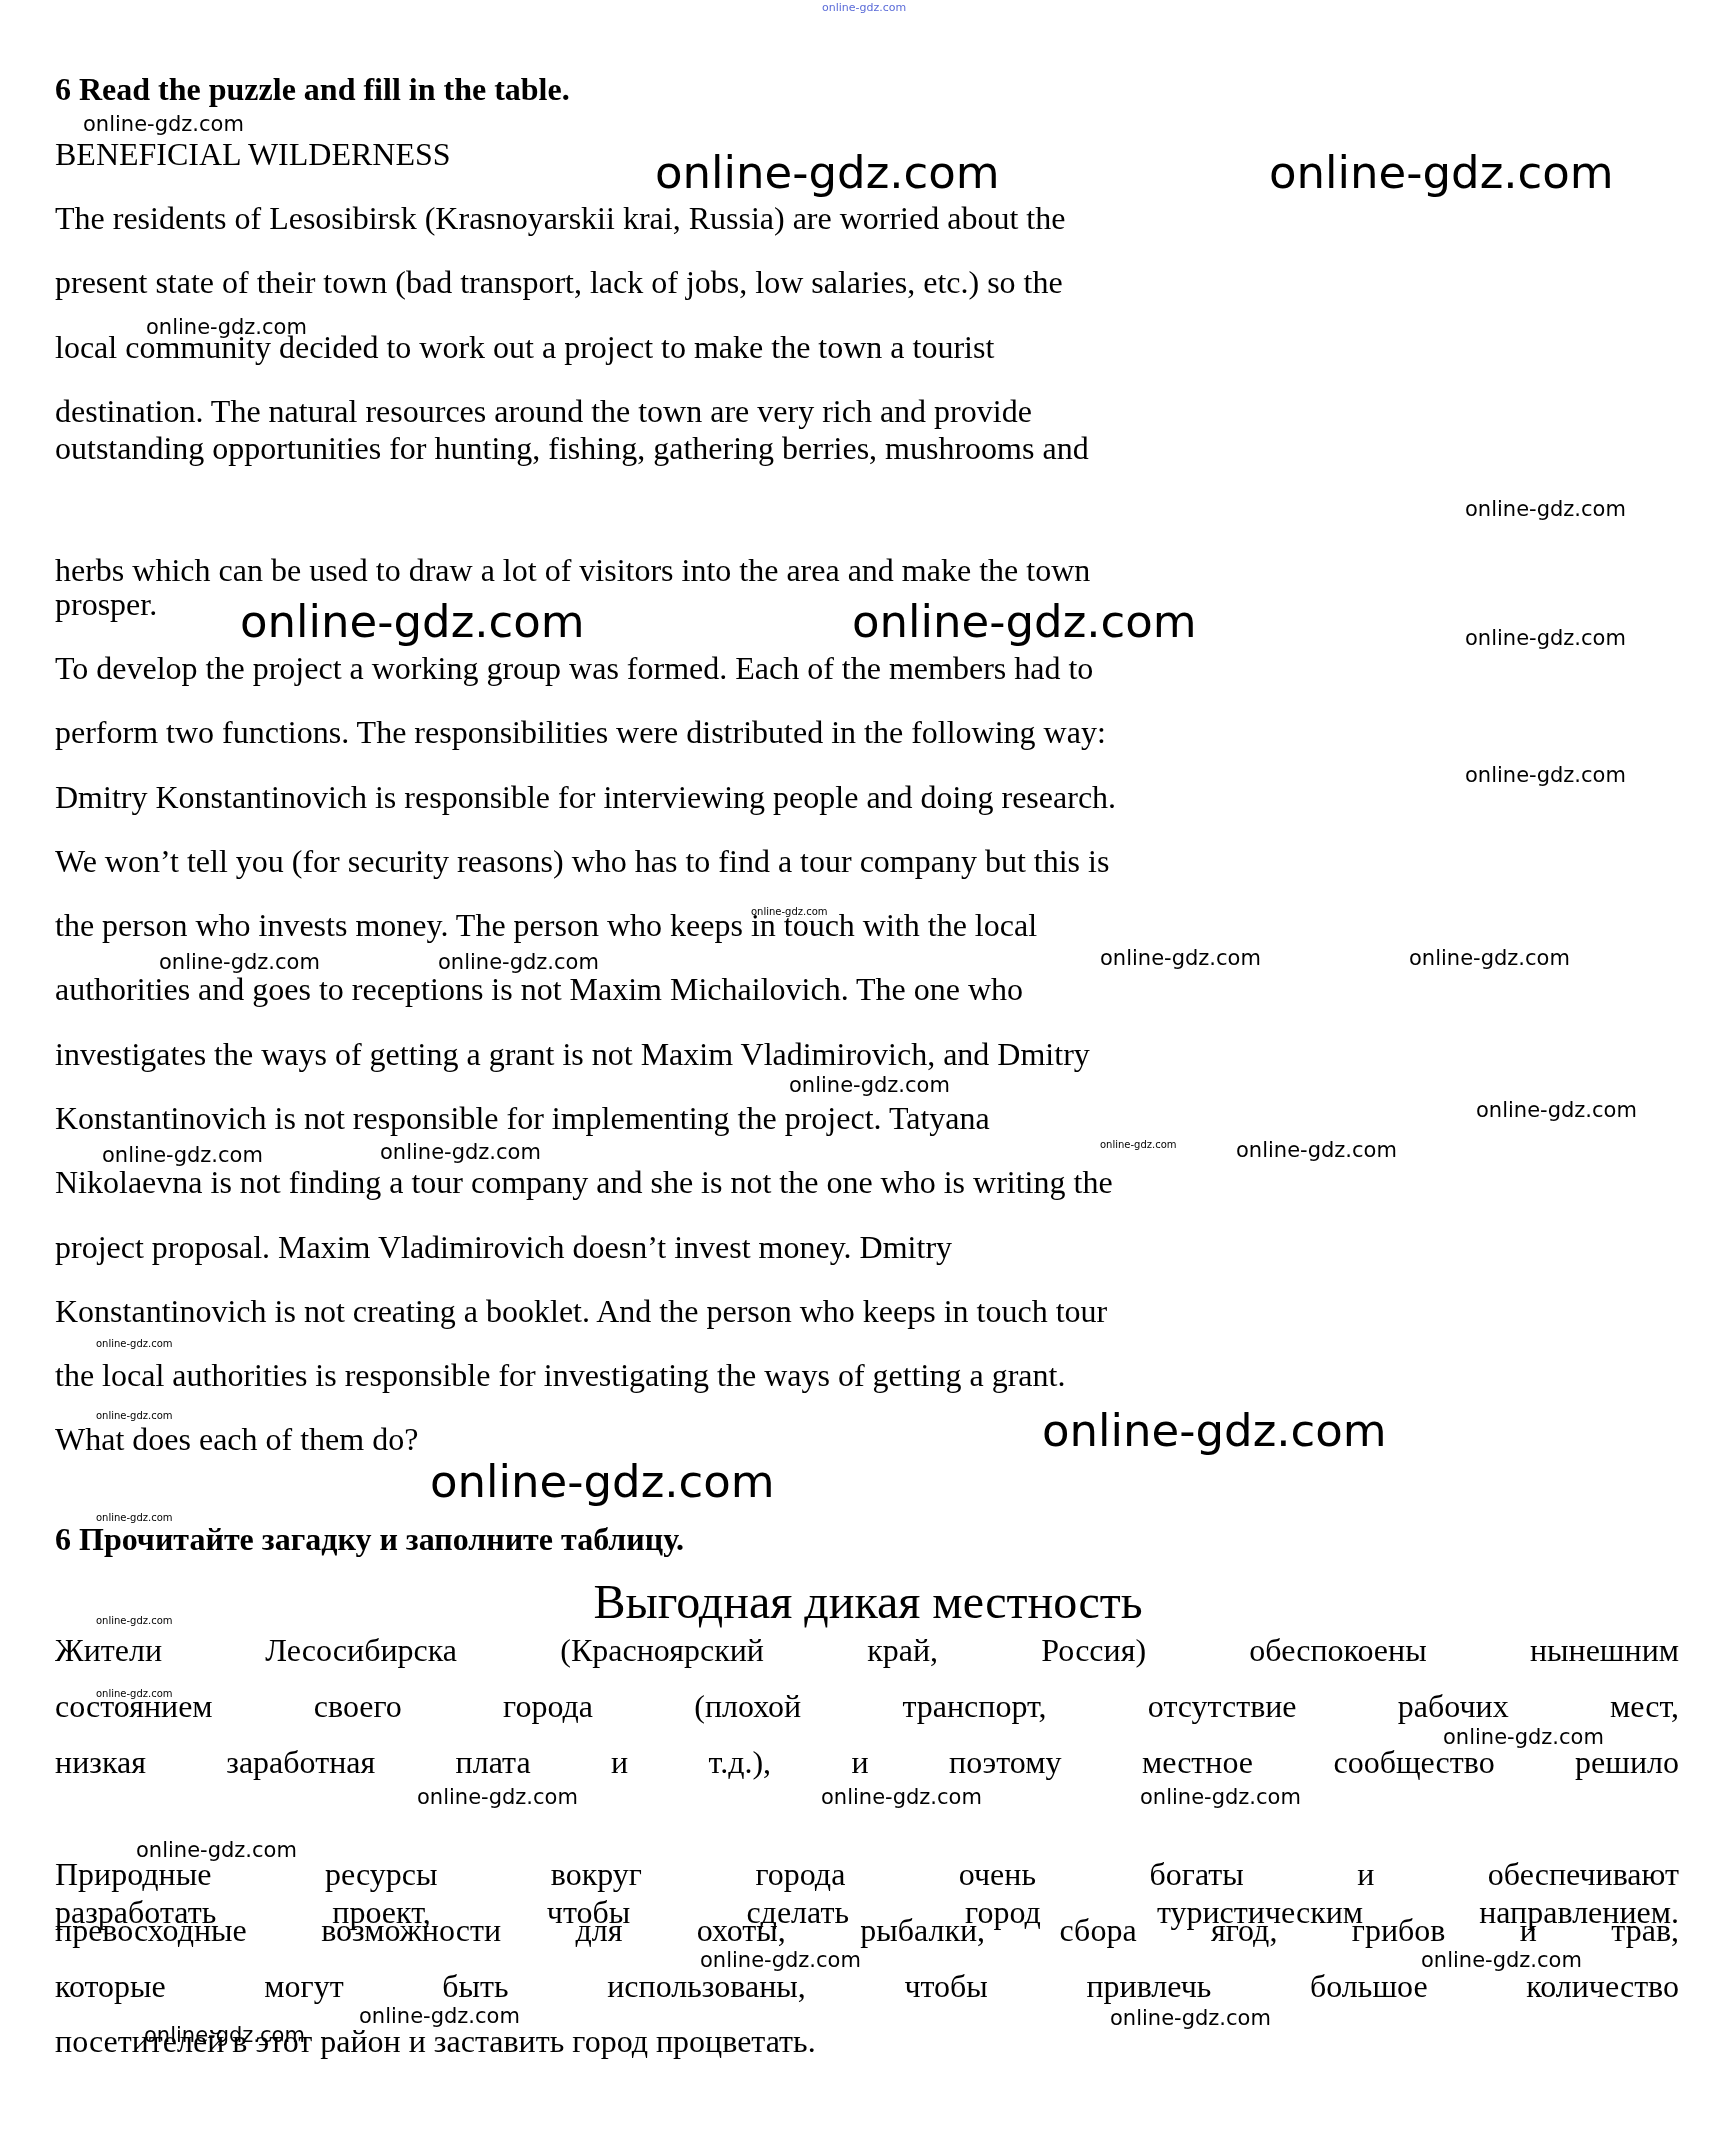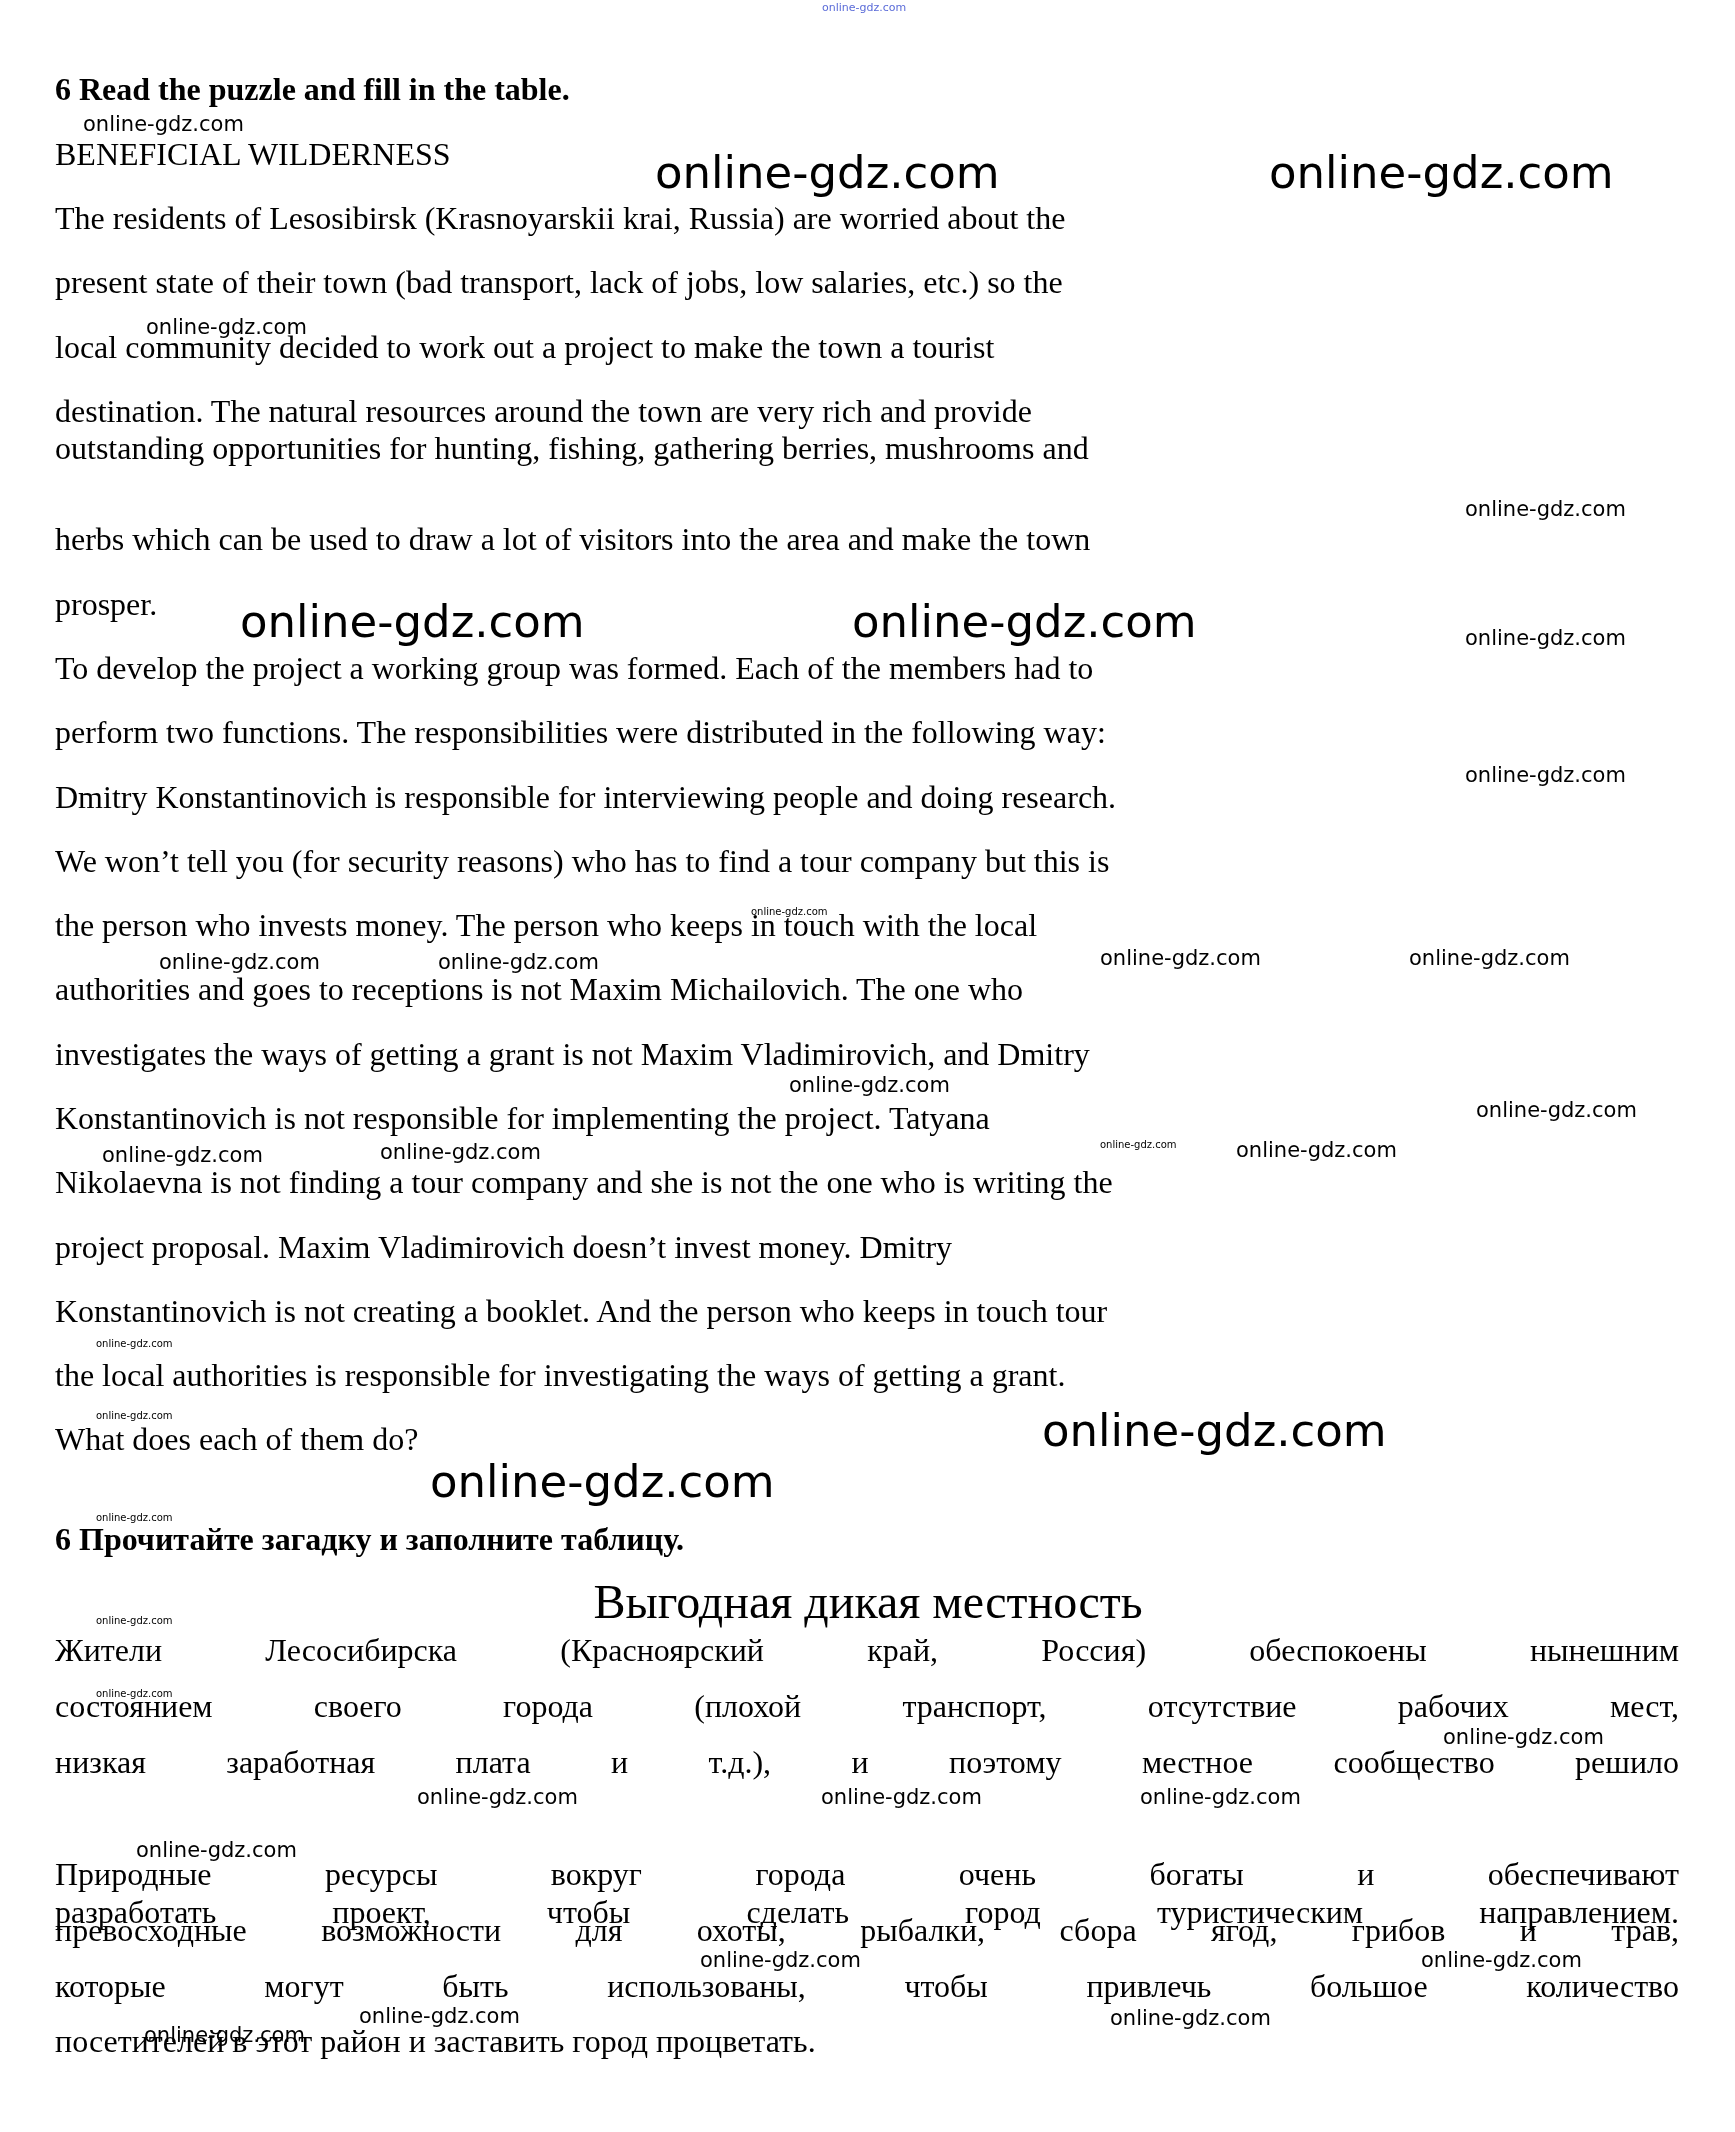--- a/index.html
+++ b/index.html
@@ -20,21 +20,21 @@
 <div class="wm wm-top" style="left:822px; top:1.7px;">online-gdz.com</div>
 
 <div class="line bold" style="top:73px;">6 Read the puzzle and fill in the table.</div>
 <div class="line" style="top:138px;">BENEFICIAL WILDERNESS</div>
 
 <div class="line" style="top:202px;">The residents of Lesosibirsk (Krasnoyarskii krai, Russia) are worried about the</div>
 <div class="line" style="top:266px;">present state of their town (bad transport, lack of jobs, low salaries, etc.) so the</div>
 <div class="line" style="top:331px;">local community decided to work out a project to make the town a tourist</div>
 <div class="line" style="top:395px;">destination. The natural resources around the town are very rich and provide</div>
 <div class="line" style="top:432px;">outstanding opportunities for hunting, fishing, gathering berries, mushrooms and</div>
-<div class="line" style="top:523px;">herbs which can be used to draw a lot of visitors into the area and make the town</div>
+<div class="line" style="top:554px;">herbs which can be used to draw a lot of visitors into the area and make the town</div>
 <div class="line" style="top:588px;">prosper.</div>
 <div class="line" style="top:652px;">To develop the project a working group was formed. Each of the members had to</div>
 <div class="line" style="top:716px;">perform two functions. The responsibilities were distributed in the following way:</div>
 <div class="line" style="top:781px;">Dmitry Konstantinovich is responsible for interviewing people and doing research.</div>
 <div class="line" style="top:845px;">We won’t tell you (for security reasons) who has to find a tour company but this is</div>
 <div class="line" style="top:909px;text-align:center;">the person who invests money. The person who keeps in touch with the local</div>
 <div class="line" style="top:973px;">authorities and goes to receptions is not Maxim Michailovich. The one who</div>
 <div class="line" style="top:1038px;">investigates the ways of getting a grant is not Maxim Vladimirovich, and Dmitry</div>
 <div class="line" style="top:1102px;">Konstantinovich is not responsible for implementing the project. Tatyana</div>
 <div class="line" style="top:1166px;">Nikolaevna is not finding a tour company and she is not the one who is writing the</div>

